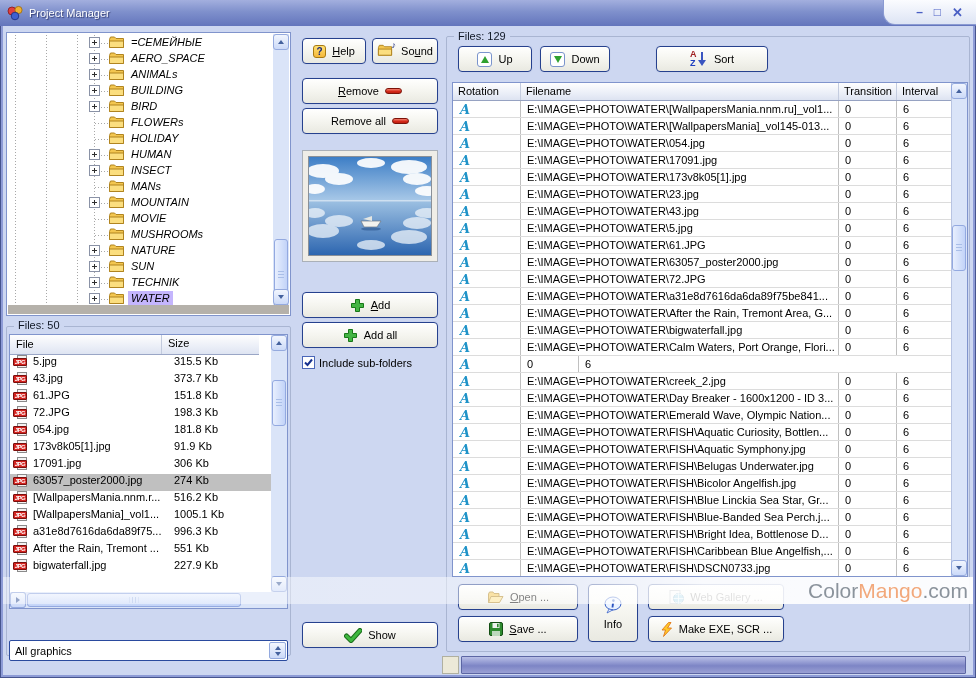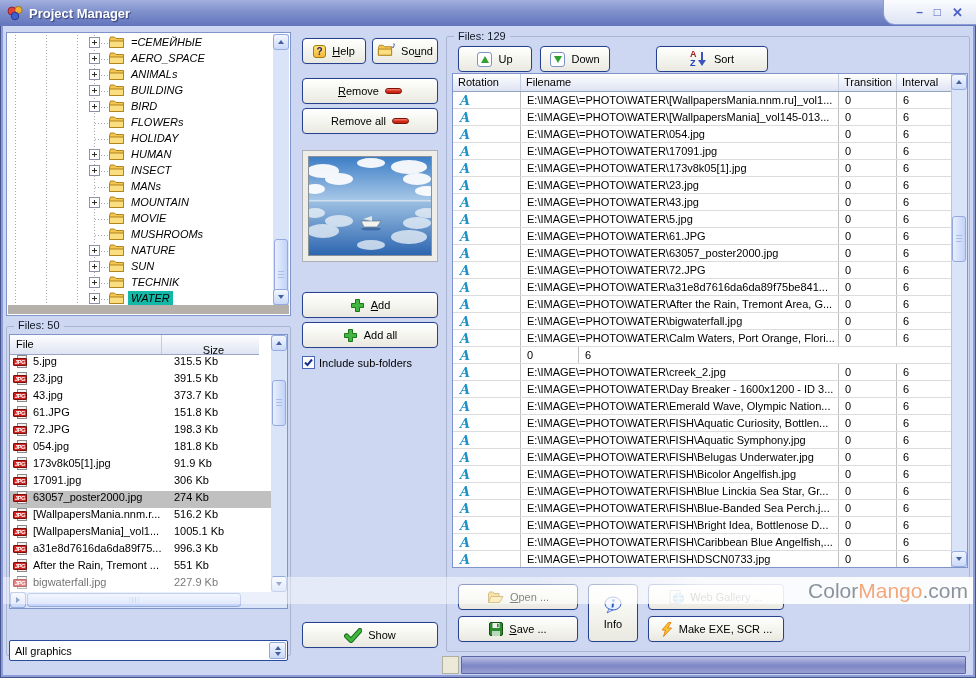--- a/index.html
+++ b/index.html
@@ -5,21 +5,21 @@
   * { margin:0; padding:0; box-sizing:border-box; }
   html,body { width:976px; height:678px; overflow:hidden; font-family:"Liberation Sans",sans-serif; font-size:11px; color:#000; }
   .window { position:relative; width:976px; height:678px; background:#cdd7f1; overflow:hidden; }
   .frame-outer { position:absolute; inset:0; border:1px solid #46548e; pointer-events:none; z-index:80; }
   .frame-inner { position:absolute; inset:1px; border:2px solid #8d9bd6; border-top:none; pointer-events:none; z-index:80; }
 
   
   .titlebar { position:absolute; left:0; top:0; right:0; height:26px;
     background:linear-gradient(180deg,#a3afde 0%,#7f90cc 45%,#6375bc 100%);
     display:flex; align-items:center; padding-left:7px; gap:6px; z-index:85; }
-  .title-text { color:#fff; font-weight:bold; font-size:13px; text-shadow:1px 1px 1px rgba(10,15,60,.6); }
+  .title-text { color:#fff; font-weight:normal; font-size:11px; text-shadow:1px 1px 1px rgba(10,15,60,.6); }
   .win-controls { position:absolute; right:0; top:0; width:93px; height:25px; z-index:90;
     background:linear-gradient(180deg,#fbfcff,#dde4f4); border-left:1px solid #8a9ad2; border-bottom:1px solid #8a9ad2;
     border-bottom-left-radius:12px; display:flex; align-items:center; justify-content:flex-end; gap:11px; padding:0 13px 0 0; }
   .wc { color:#4a5fc4; font-weight:bold; font-size:12px; line-height:1; cursor:default; }
 
   
   .btn { position:absolute; display:flex; align-items:center; justify-content:center; gap:6px;
     background:linear-gradient(180deg,#fffffe 0%,#f4f4ee 55%,#e9e9e1 100%);
     border:1px solid #26418e; border-radius:4px; box-shadow:inset 0 1px 0 #fff, 0 0 0 1px rgba(200,210,236,.8);
     font-size:11px; cursor:default; }
@@ -38,21 +38,21 @@
   .tree-rows { position:absolute; left:0; top:2px; right:17px; bottom:10px; overflow:hidden;font-style:italic; }
   .tree-row { position:relative; height:16px; }
   .h-dots { position:absolute; left:88px; top:8px; width:13px; height:1px;
     background-image:repeating-linear-gradient(90deg,#a8a8a8 0 1px,transparent 1px 3px); }
   .plusbox { position:absolute; left:82px; top:2px; width:11px; height:11px; background:#fff; border:1px solid #8a92a6; visibility:hidden; z-index:2; }
   .plusbox::before { content:""; position:absolute; left:2px; top:4px; width:5px; height:1px; background:#303030; }
   .plusbox::after  { content:""; position:absolute; left:4px; top:2px; width:1px; height:5px; background:#303030; }
   .tree-row.has-plus .plusbox { visibility:visible; }
   .folder-ic { position:absolute; left:101px; top:1px; width:17px; height:13px; }
   .tree-label { position:absolute; left:121px; top:0; padding:1px 3px; line-height:13px; white-space:nowrap; }
-  .tree-row.selected .tree-label { background:#14b8a6; }
+  .tree-row.selected .tree-label { background:#c4b5fd; }
   .tree-hscroll { position:absolute; left:1px; right:1px; bottom:1px; height:9px; background:#b5b1aa; }
 
   
   .vscroll { position:absolute; width:16px; background:#dae4f8; }
   .sb-btn { position:absolute; left:0; width:16px; height:16px;
     background:linear-gradient(180deg,#f2f6fe,#cbd9f8); border:1px solid #95aade; border-radius:3px;
     display:flex; align-items:center; justify-content:center; }
   .sb-thumb { position:absolute; left:1px; right:1px; background:linear-gradient(90deg,#e8effe,#c2d3f8);
     border:1px solid #93a9e0; border-radius:3px; }
   .sb-thumb::after { content:""; position:absolute; left:3px; right:3px; top:50%; height:8px; transform:translateY(-50%);
@@ -66,21 +66,21 @@
   .tri-up    { width:0; height:0; border-left:3px solid transparent; border-right:3px solid transparent; border-bottom:4px solid #44619e; }
   .tri-down  { width:0; height:0; border-left:3px solid transparent; border-right:3px solid transparent; border-top:4px solid #44619e; }
   .tri-left  { width:0; height:0; border-top:3px solid transparent; border-bottom:3px solid transparent; border-right:4px solid #44619e; }
   .tri-right { width:0; height:0; border-top:3px solid transparent; border-bottom:3px solid transparent; border-left:4px solid #44619e; }
 
   
   .flist { position:absolute; left:9px; top:334px; width:279px; height:275px; }
   .flist-head { position:absolute; left:0; top:0; right:28px; height:20px;
     background:linear-gradient(180deg,#fdfdfe,#e8ecf6 70%,#dee4f2); border-bottom:1px solid #9aa6c6; display:flex; }
   .fh-file { width:152px; padding:3px 0 0 6px; border-right:1px solid #c2cadd; }
-  .fh-size { flex:1; padding:9px 0 0 6px;text-align:center; }
+  .fh-size { flex:1; padding:2px 0 0 6px; }
   .flist-rows { position:absolute; left:0; top:20px; right:16px; bottom:16px; overflow:hidden; }
   .frow { height:17px; display:flex; align-items:flex-start; padding-left:3px; }
   .frow.selected { background:#c0c0c0; }
   .f-ic { position:relative; width:17px; height:13px; flex:none; }
   .f-ic .page  { position:absolute; left:4px; top:0; width:10px; height:13px; background:#f2f2f2; border:1px solid #8a8a8a; }
   .f-ic .badge { position:absolute; left:0; top:3px; width:14px; height:8px; background:#d42420; border:1px solid #7a0e0c;
     border-radius:1px; color:#fff; font-size:6px; font-weight:bold; line-height:6px; text-align:center; letter-spacing:-0.5px; }
   .f-name { width:136px; white-space:nowrap; overflow:hidden; padding-left:3px; }
   .f-size { padding-left:8px; white-space:nowrap; }
 
@@ -109,21 +109,21 @@
     border-left:4px solid transparent; border-right:4px solid transparent; border-top:6px solid #3a55c0; }
   .ic-checkbox { width:13px; height:13px; background:#fff; border:1px solid #4a66b8; display:inline-flex;
     align-items:center; justify-content:center; flex:none; }
 
   
   .preview { position:absolute; left:302px; top:150px; width:136px; height:112px; background:#efede7;
     border:1px solid #aab0b8; padding:5px; }
   .preview-inner { width:124px; height:100px; border:1px solid #8a9098; }
 
   
-  .mtable { position:absolute; left:452px; top:73px; width:516px; height:495px; }
+  .mtable { position:absolute; left:452px; top:82px; width:516px; height:495px; }
   .mt-head { position:absolute; left:0; top:0; right:0; height:18px;
     background:linear-gradient(180deg,#fefefe,#e9edf7 65%,#dde3f1); border-bottom:1px solid #96a2c2; display:flex; }
   .mh { padding:2px 0 0 5px; border-right:1px solid #c4ccdf; white-space:nowrap; }
   .mt-rows { position:absolute; left:0; top:18px; right:16px; bottom:0; overflow:hidden; }
   .trow { height:17px; display:flex; border-bottom:1px solid #dcdcdc; }
   .tc-rot  { width:68px; border-right:1px solid #c0c0c0; padding-left:7px; display:flex; align-items:center; }
   .rot-a { font-family:"DejaVu Serif",serif; font-style:italic; font-weight:bold; color:#1f93c8; font-size:13px; line-height:1; }
   .tc-file { width:318px; border-right:1px solid #c0c0c0; padding:2px 0 0 6px; white-space:nowrap; overflow:hidden; }
   .tc-tr   { width:58px; border-right:1px solid #c0c0c0; padding:2px 0 0 6px; }
   .tc-iv   { flex:1; padding:2px 0 0 6px; }
@@ -397,28 +397,20 @@
 
         <div class="frow">
           <span class="f-ic">
             <span class="page"></span>
             <span class="badge">JPG</span>
           </span>
           <span class="f-name">5.jpg</span>
           <span class="f-size">315.5 Kb</span>
         </div>
 
-        <div class="frow">
-          <span class="f-ic">
-            <span class="page"></span>
-            <span class="badge">JPG</span>
-          </span>
-          <span class="f-name">23.jpg</span>
-          <span class="f-size">391.5 Kb</span>
-        </div>
 
         <div class="frow">
           <span class="f-ic">
             <span class="page"></span>
             <span class="badge">JPG</span>
           </span>
           <span class="f-name">43.jpg</span>
           <span class="f-size">373.7 Kb</span>
         </div>
 

